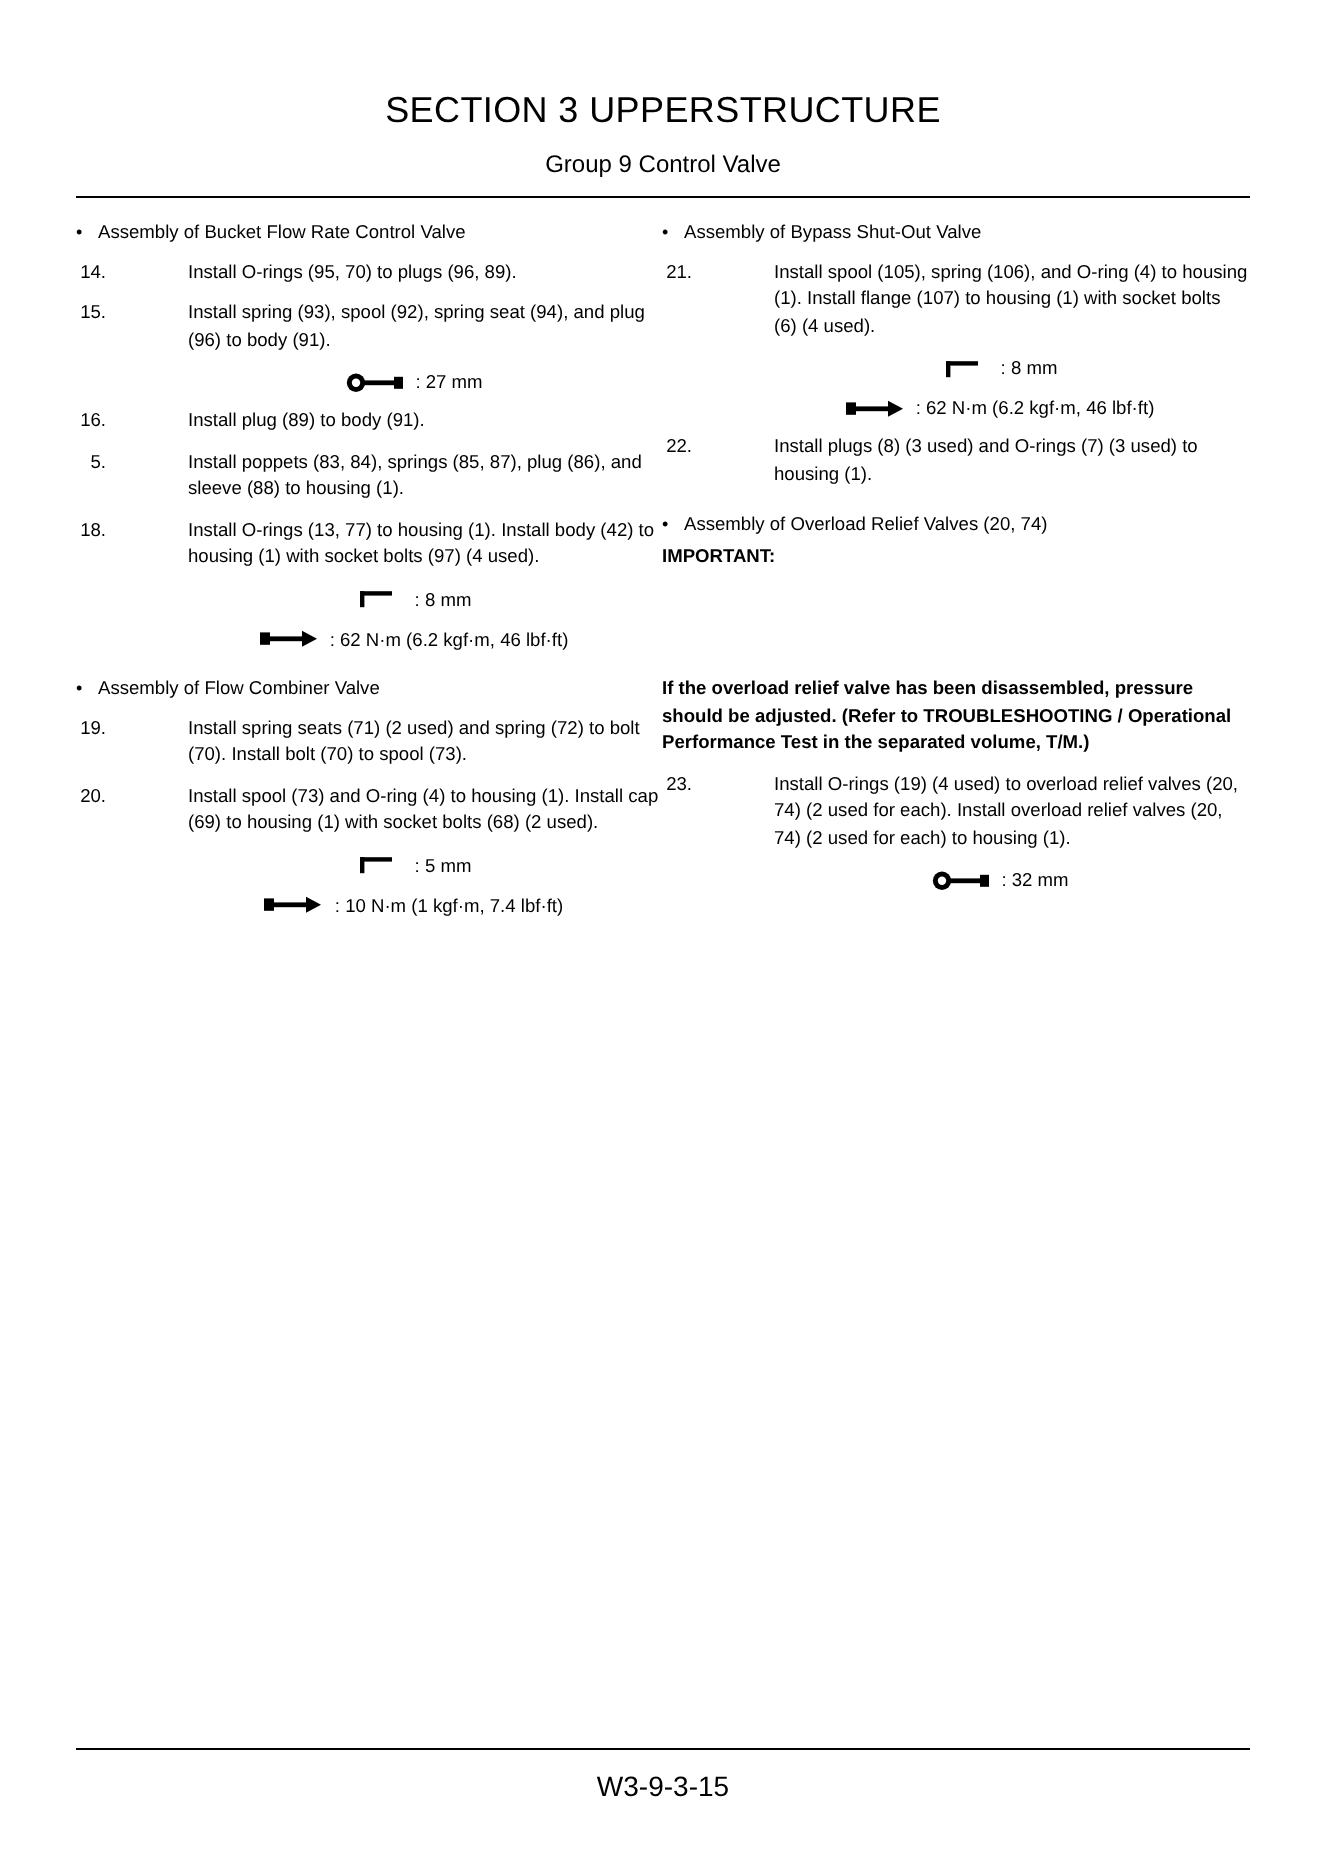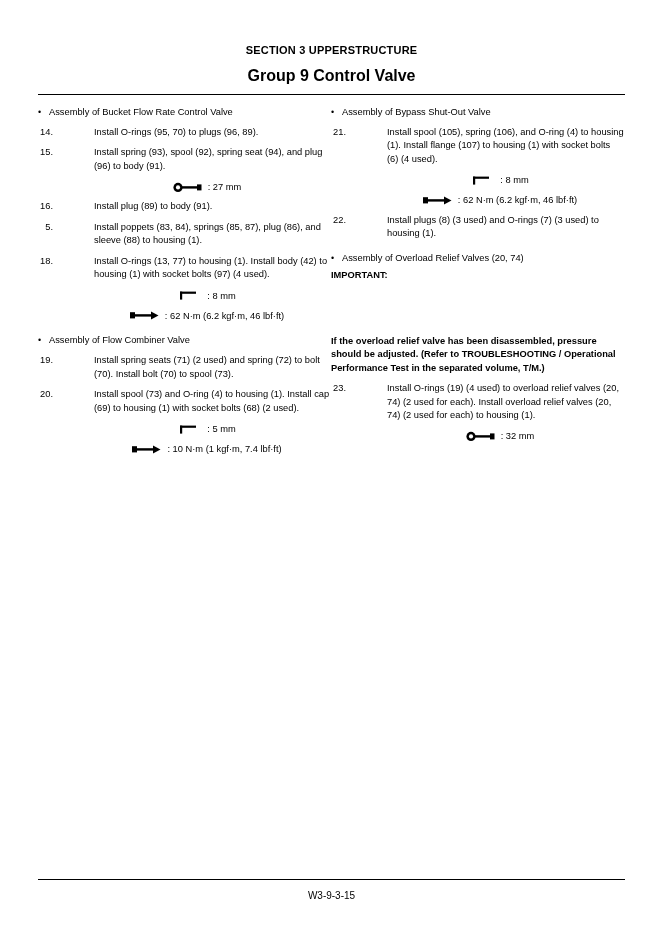--- a/index.html
+++ b/index.html
@@ -20,28 +20,28 @@
     width: 663px;
     height: 937px;
     box-sizing: border-box;
     padding: 0 38px;
   }
   .header {
     padding-top: 44px;
     text-align: center;
   }
   .header .section-title {
-    font-size: 11px;
-    font-weight: bold;
+    font-size: 18px;
+    font-weight: normal;
     letter-spacing: 0.2px;
     line-height: 1.25;
   }
   .header .group-title {
-    font-size: 16px;
-    font-weight: bold;
+    font-size: 12px;
+    font-weight: normal;
     margin-top: 8px;
     line-height: 1.25;
   }
   .rule-top {
     border-top: 1.6px solid #000;
     margin-top: 8px;
   }
   .columns {
     display: flex;
     margin-top: 11px;
@@ -128,21 +128,21 @@
     position: absolute;
     left: 38px;
     right: 38px;
     bottom: 36px;
   }
   .rule-bottom {
     border-top: 1.1px solid #000;
   }
   .page-code {
     text-align: center;
-    font-size: 10px;
+    font-size: 14px;
     margin-top: 10px;
   }
 </style>
 </head>
 <body>
 
 <div class="page">
 
   <div class="header">
     <div class="section-title">SECTION 3 UPPERSTRUCTURE</div>

